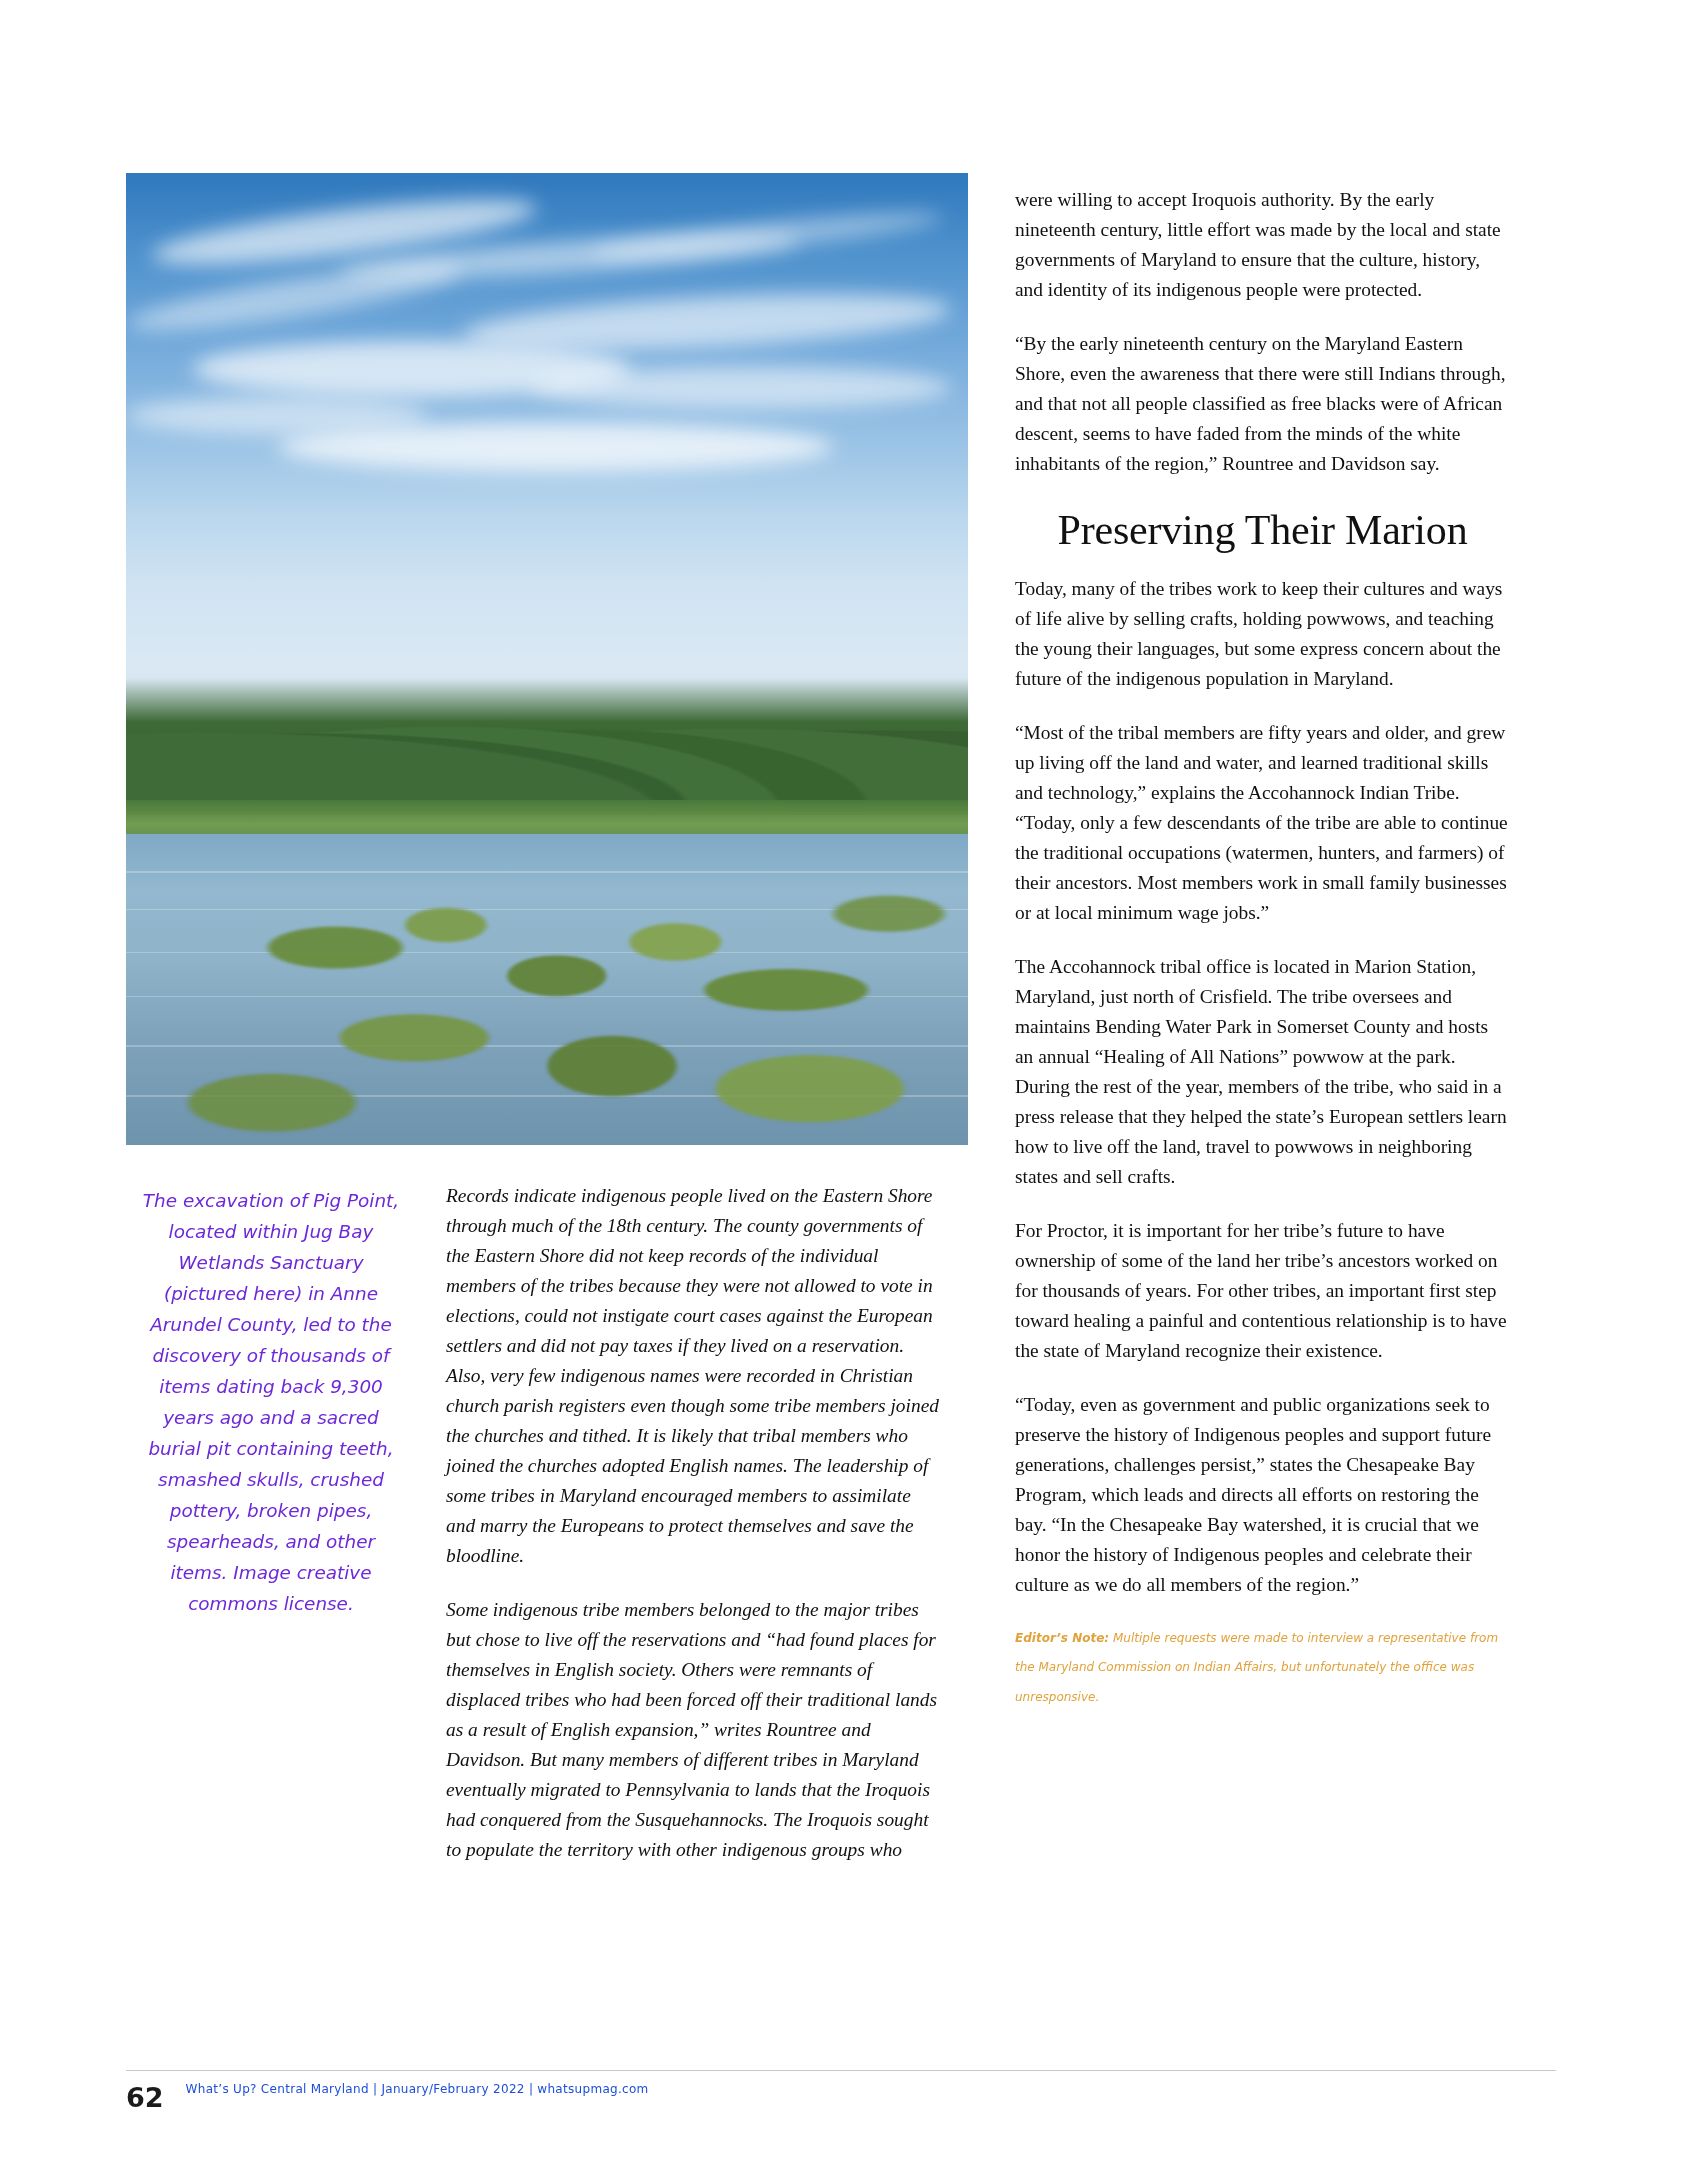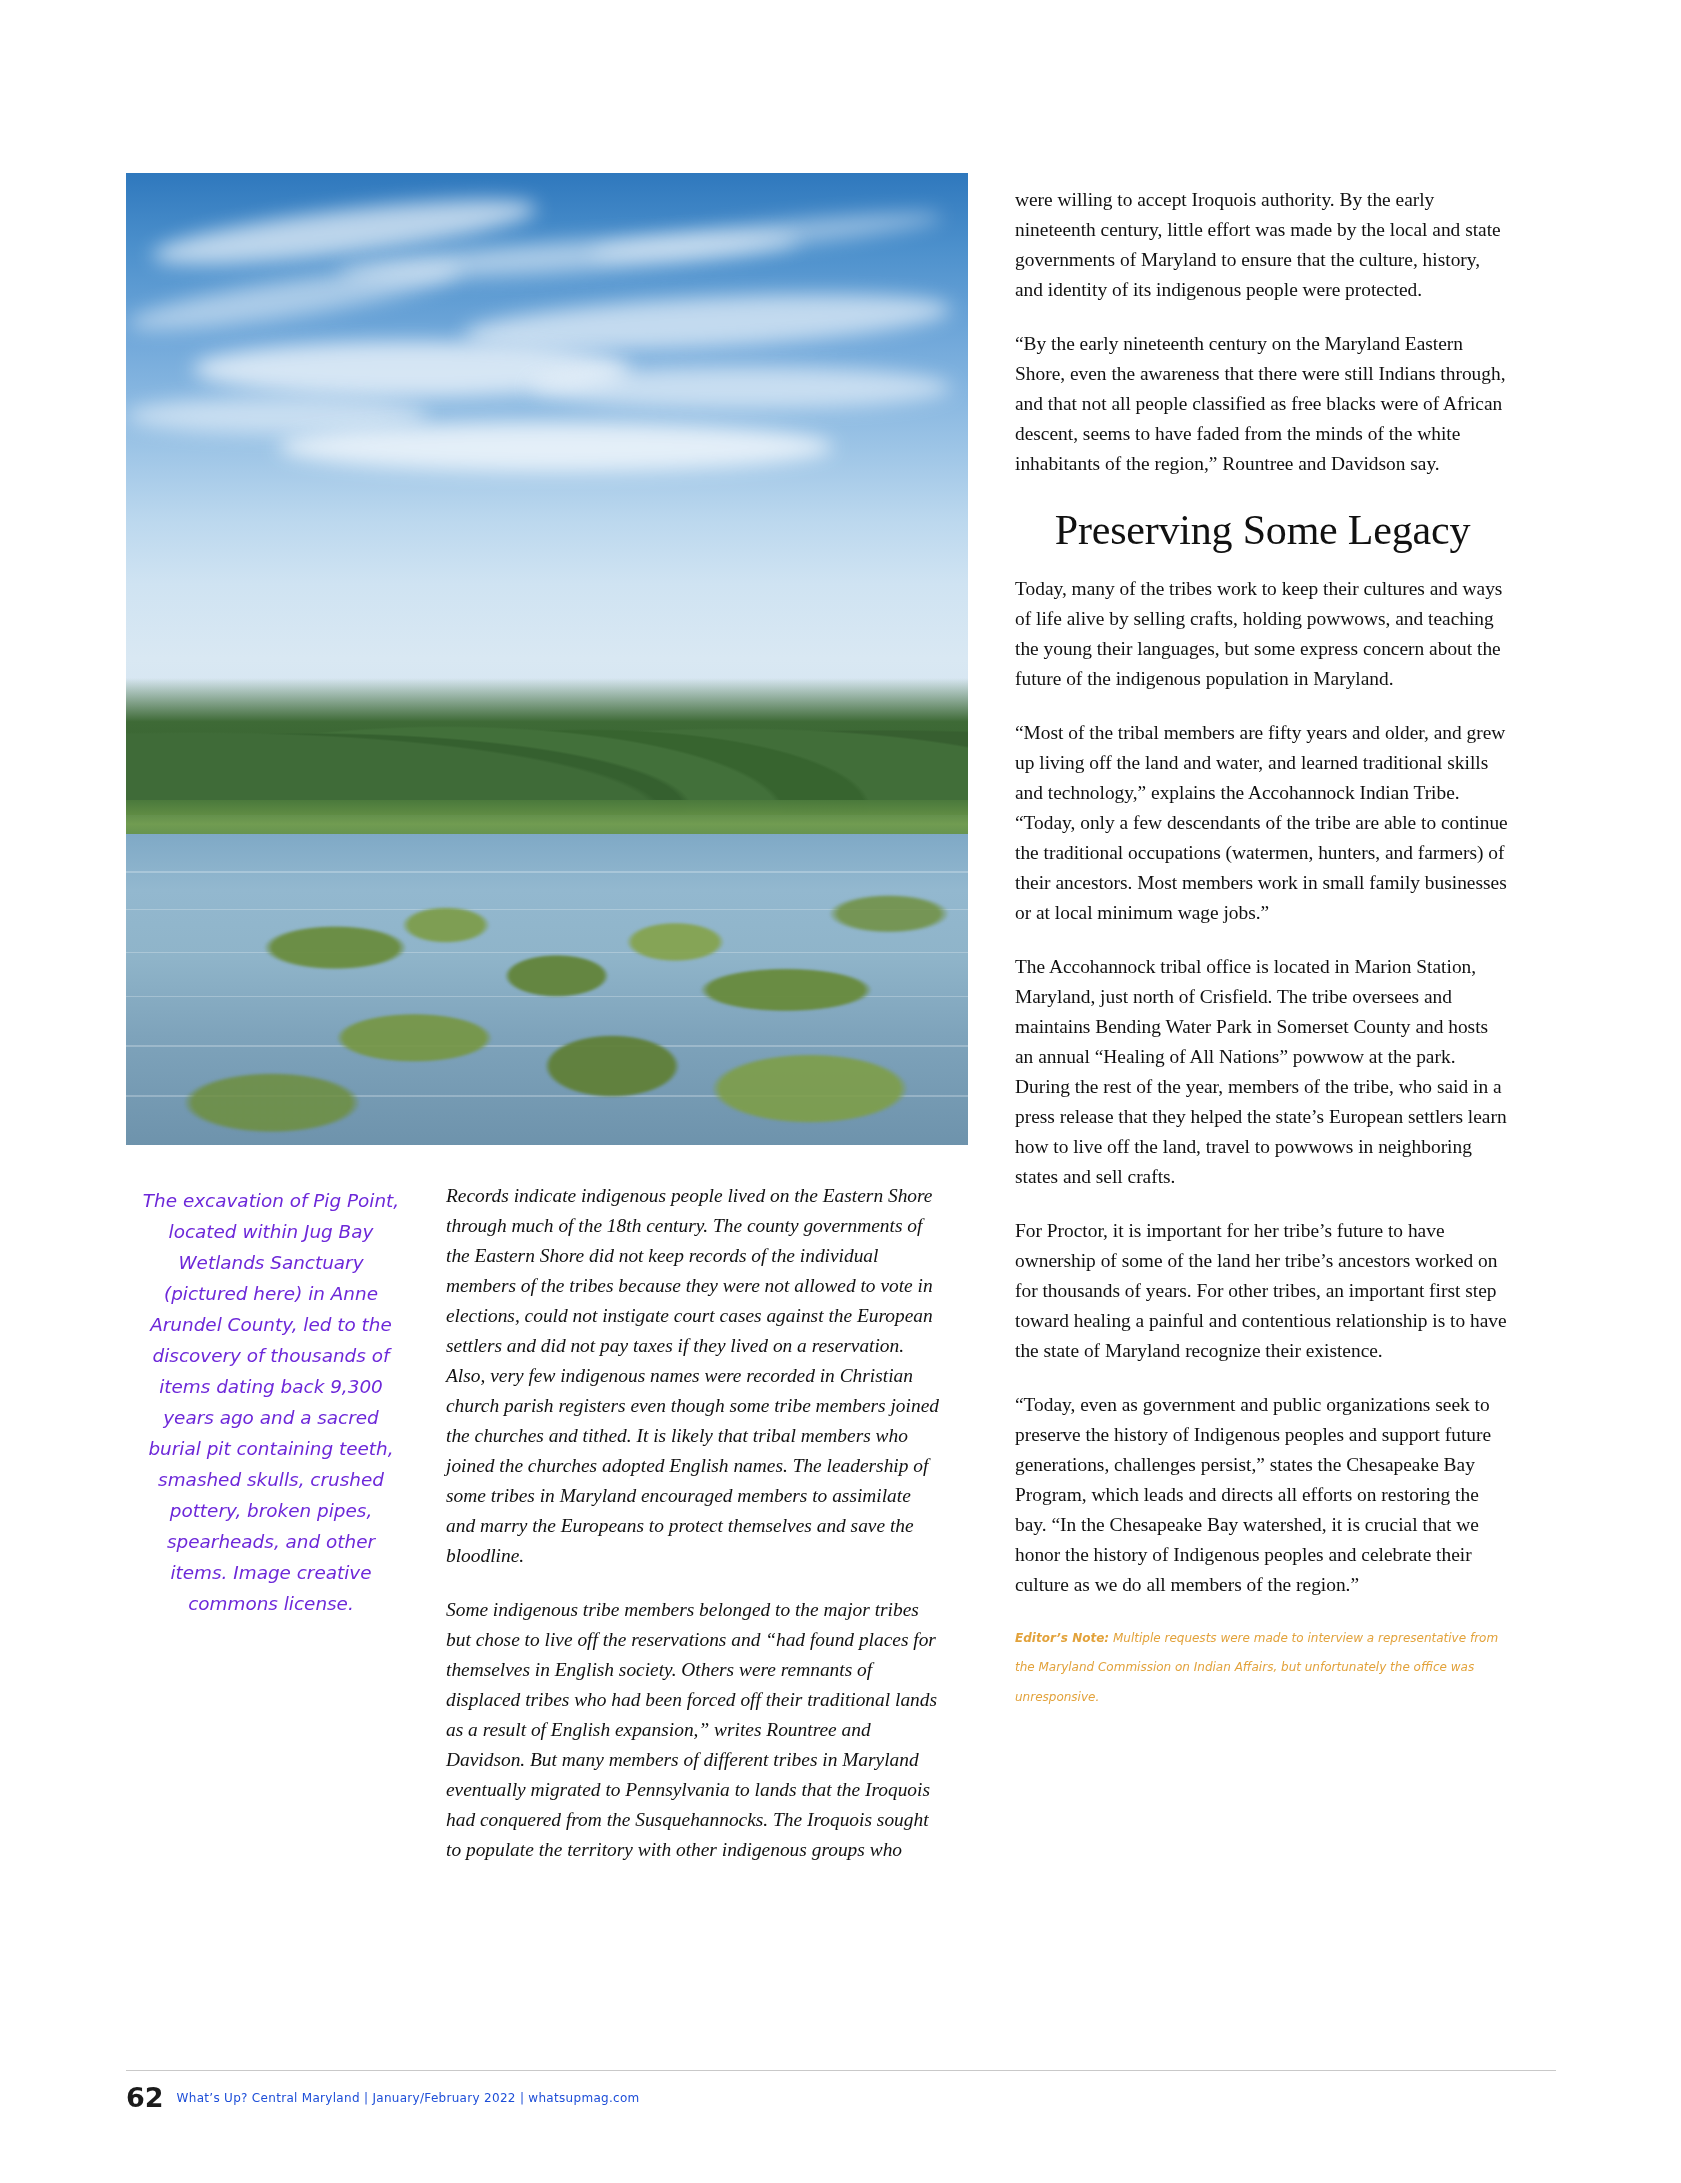--- a/index.html
+++ b/index.html
@@ -192,22 +192,22 @@
     top: 2070px;
     width: 1430px;
     height: 1.3px;
     background: #c9c9c9;
   }
   .footer {
     position: absolute;
     left: 126px;
     top: 2082px;
     display: flex;
-    align-items: center;
-    gap: 13px;
+    align-items: flex-start;
+    gap: 22px;
     font-family: "DejaVu Sans", sans-serif;
   }
   .folio {
     font-size: 27px;
     font-weight: bold;
     color: #1b1b1b;
   }
   .footer-text {
     font-size: 12px;
     letter-spacing: 0.3px;
@@ -247,21 +247,21 @@
   <div class="caption">The excavation of Pig Point, located within Jug Bay Wetlands Sanctuary (pictured here) in Anne Arundel County, led to the discovery of thousands of items dating back 9,300 years ago and a sacred burial pit containing teeth, smashed skulls, crushed pottery, broken pipes, spearheads, and other items. Image creative commons license.</div>
 
   <div class="col" id="col-left">
     <p>Records indicate indigenous people lived on the Eastern Shore through much of the 18th century. The county governments of the Eastern Shore did not keep records of the individual members of the tribes because they were not allowed to vote in elections, could not instigate court cases against the European settlers and did not pay taxes if they lived on a reservation. Also, very few indigenous names were recorded in Christian church parish registers even though some tribe members joined the churches and tithed. It is likely that tribal members who joined the churches adopted English names. The leadership of some tribes in Maryland encouraged members to assimilate and marry the Europeans to protect themselves and save the bloodline.</p>
     <p>Some indigenous tribe members belonged to the major tribes but chose to live off the reservations and “had found places for themselves in English society. Others were remnants of displaced tribes who had been forced off their traditional lands as a result of English expansion,” writes Rountree and Davidson. But many members of different tribes in Maryland eventually migrated to Pennsylvania to lands that the Iroquois had conquered from the Susquehannocks. The Iroquois sought to populate the territory with other indigenous groups who</p>
   </div>
 
   <div class="col" id="col-right">
     <p>were willing to accept Iroquois authority. By the early nineteenth century, little effort was made by the local and state governments of Maryland to ensure that the culture, history, and identity of its indigenous people were protected.</p>
     <p>“By the early nineteenth century on the Maryland Eastern Shore, even the awareness that there were still Indians through, and that not all people classified as free blacks were of African descent, seems to have faded from the minds of the white inhabitants of the region,” Rountree and Davidson say.</p>
-    <h2 class="section-head">Preserving Some Legacy</h2>
+    <h2 class="section-head">Preserving Their Marion</h2>
     <p>Today, many of the tribes work to keep their cultures and ways of life alive by selling crafts, holding powwows, and teaching the young their languages, but some express concern about the future of the indigenous population in Maryland.</p>
     <p>“Most of the tribal members are fifty years and older, and grew up living off the land and water, and learned traditional skills and technology,” explains the Accohannock Indian Tribe. “Today, only a few descendants of the tribe are able to continue the traditional occupations (watermen, hunters, and farmers) of their ancestors. Most members work in small family businesses or at local minimum wage jobs.”</p>
     <p>The Accohannock tribal office is located in Marion Station, Maryland, just north of Crisfield. The tribe oversees and maintains Bending Water Park in Somerset County and hosts an annual “Healing of All Nations” powwow at the park. During the rest of the year, members of the tribe, who said in a press release that they helped the state’s European settlers learn how to live off the land, travel to powwows in neighboring states and sell crafts.</p>
     <p>For Proctor, it is important for her tribe’s future to have ownership of some of the land her tribe’s ancestors worked on for thousands of years. For other tribes, an important first step toward healing a painful and contentious relationship is to have the state of Maryland recognize their existence.</p>
     <p>“Today, even as government and public organizations seek to preserve the history of Indigenous peoples and support future generations, challenges persist,” states the Chesapeake Bay Program, which leads and directs all efforts on restoring the bay. “In the Chesapeake Bay watershed, it is crucial that we honor the history of Indigenous peoples and celebrate their culture as we do all members of the region.”</p>
     <p class="editors-note"><b>Editor’s Note:</b><span> Multiple requests were made to interview a representative from the Maryland Commission on Indian Affairs, but unfortunately the office was unresponsive.</span></p>
   </div>
 
   <div class="rule"></div>
   <div class="footer">

